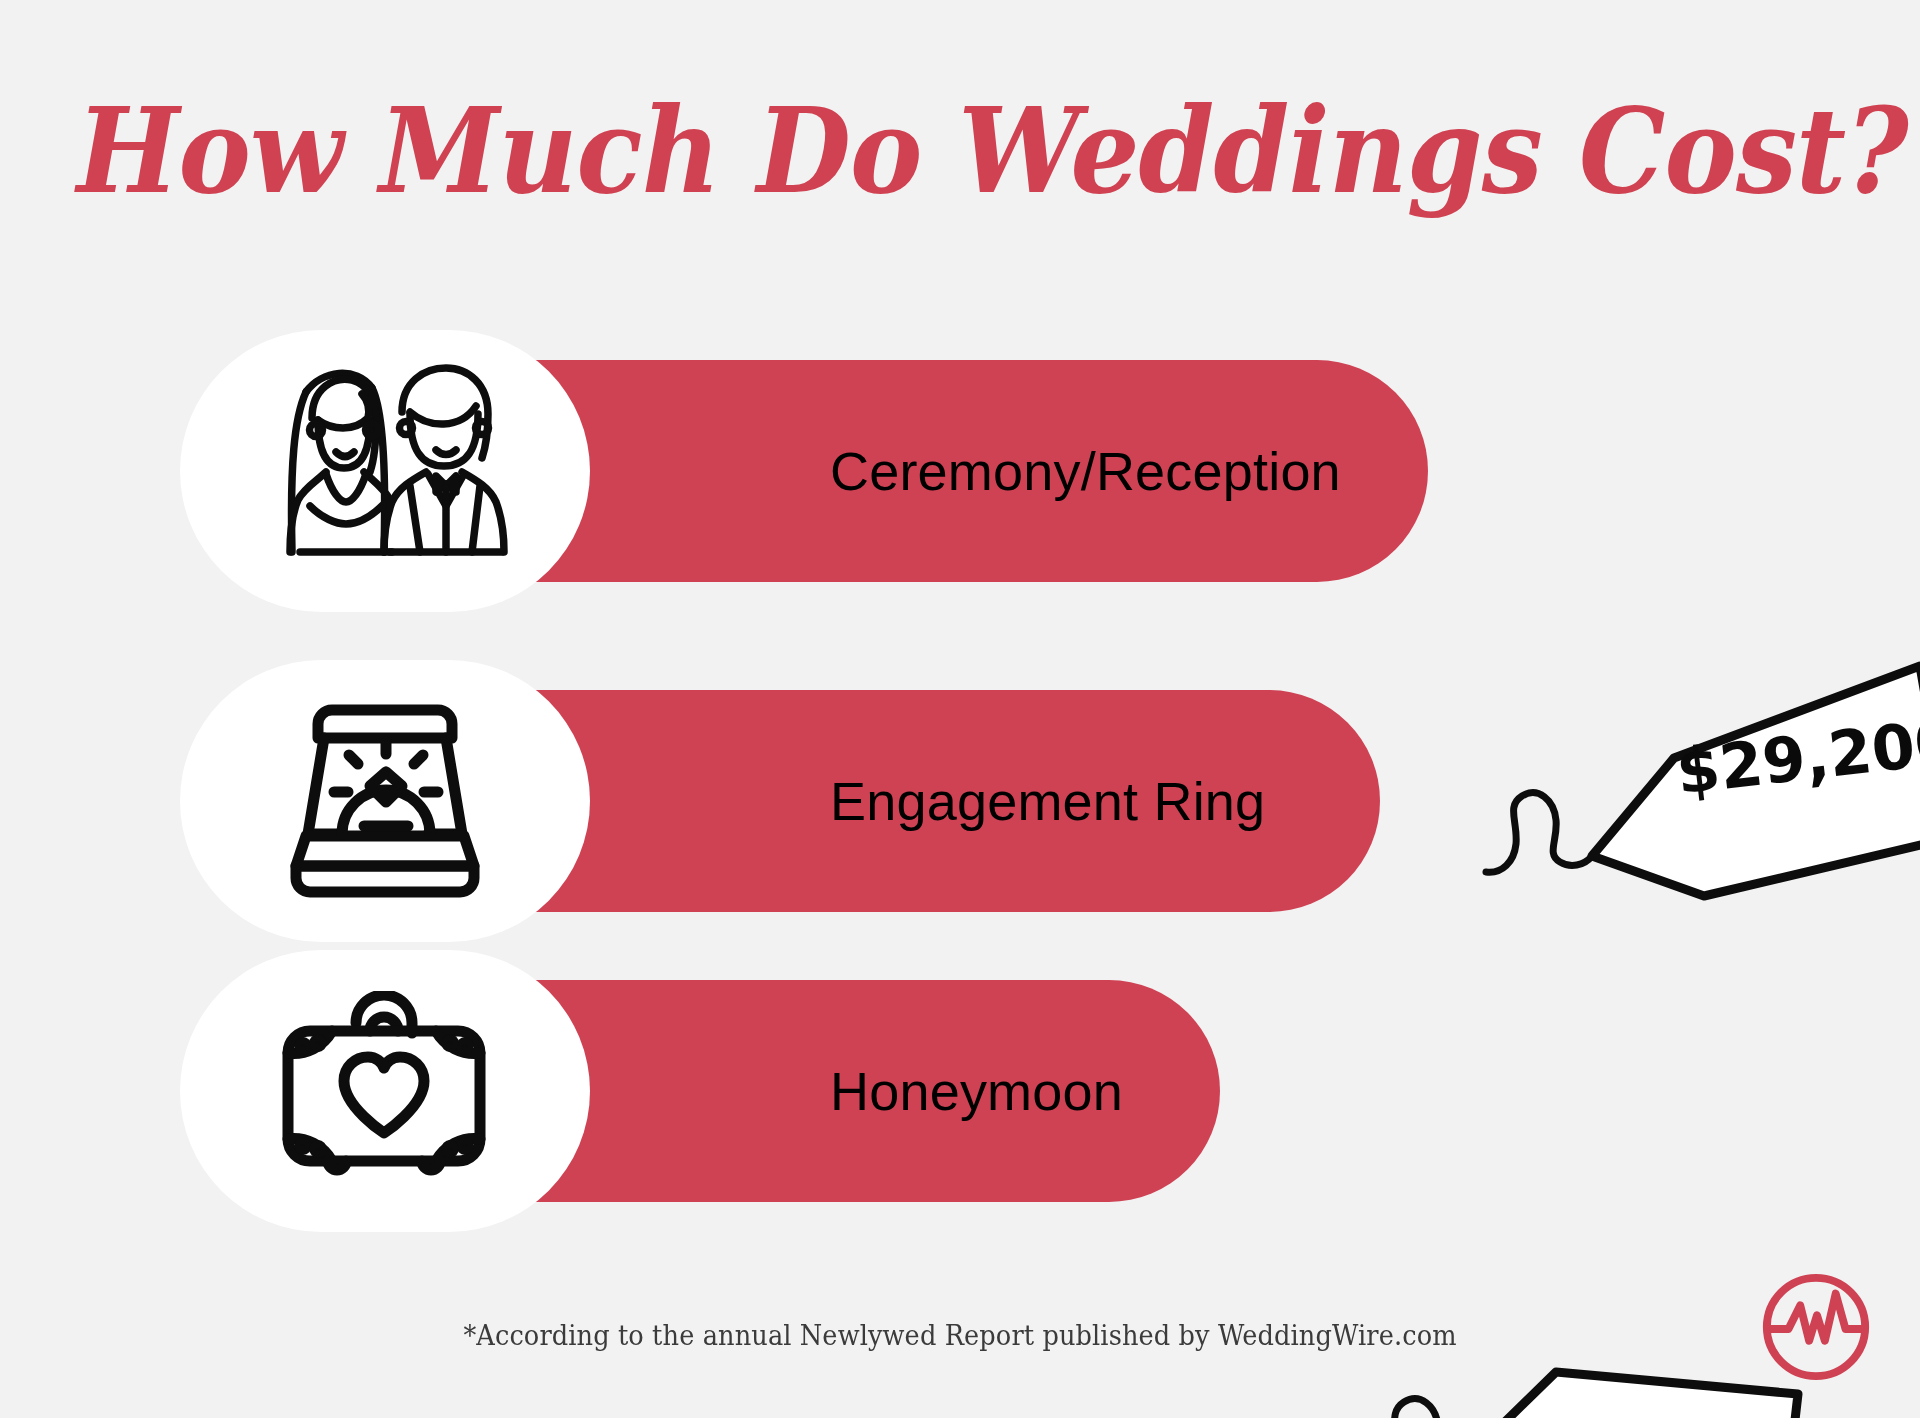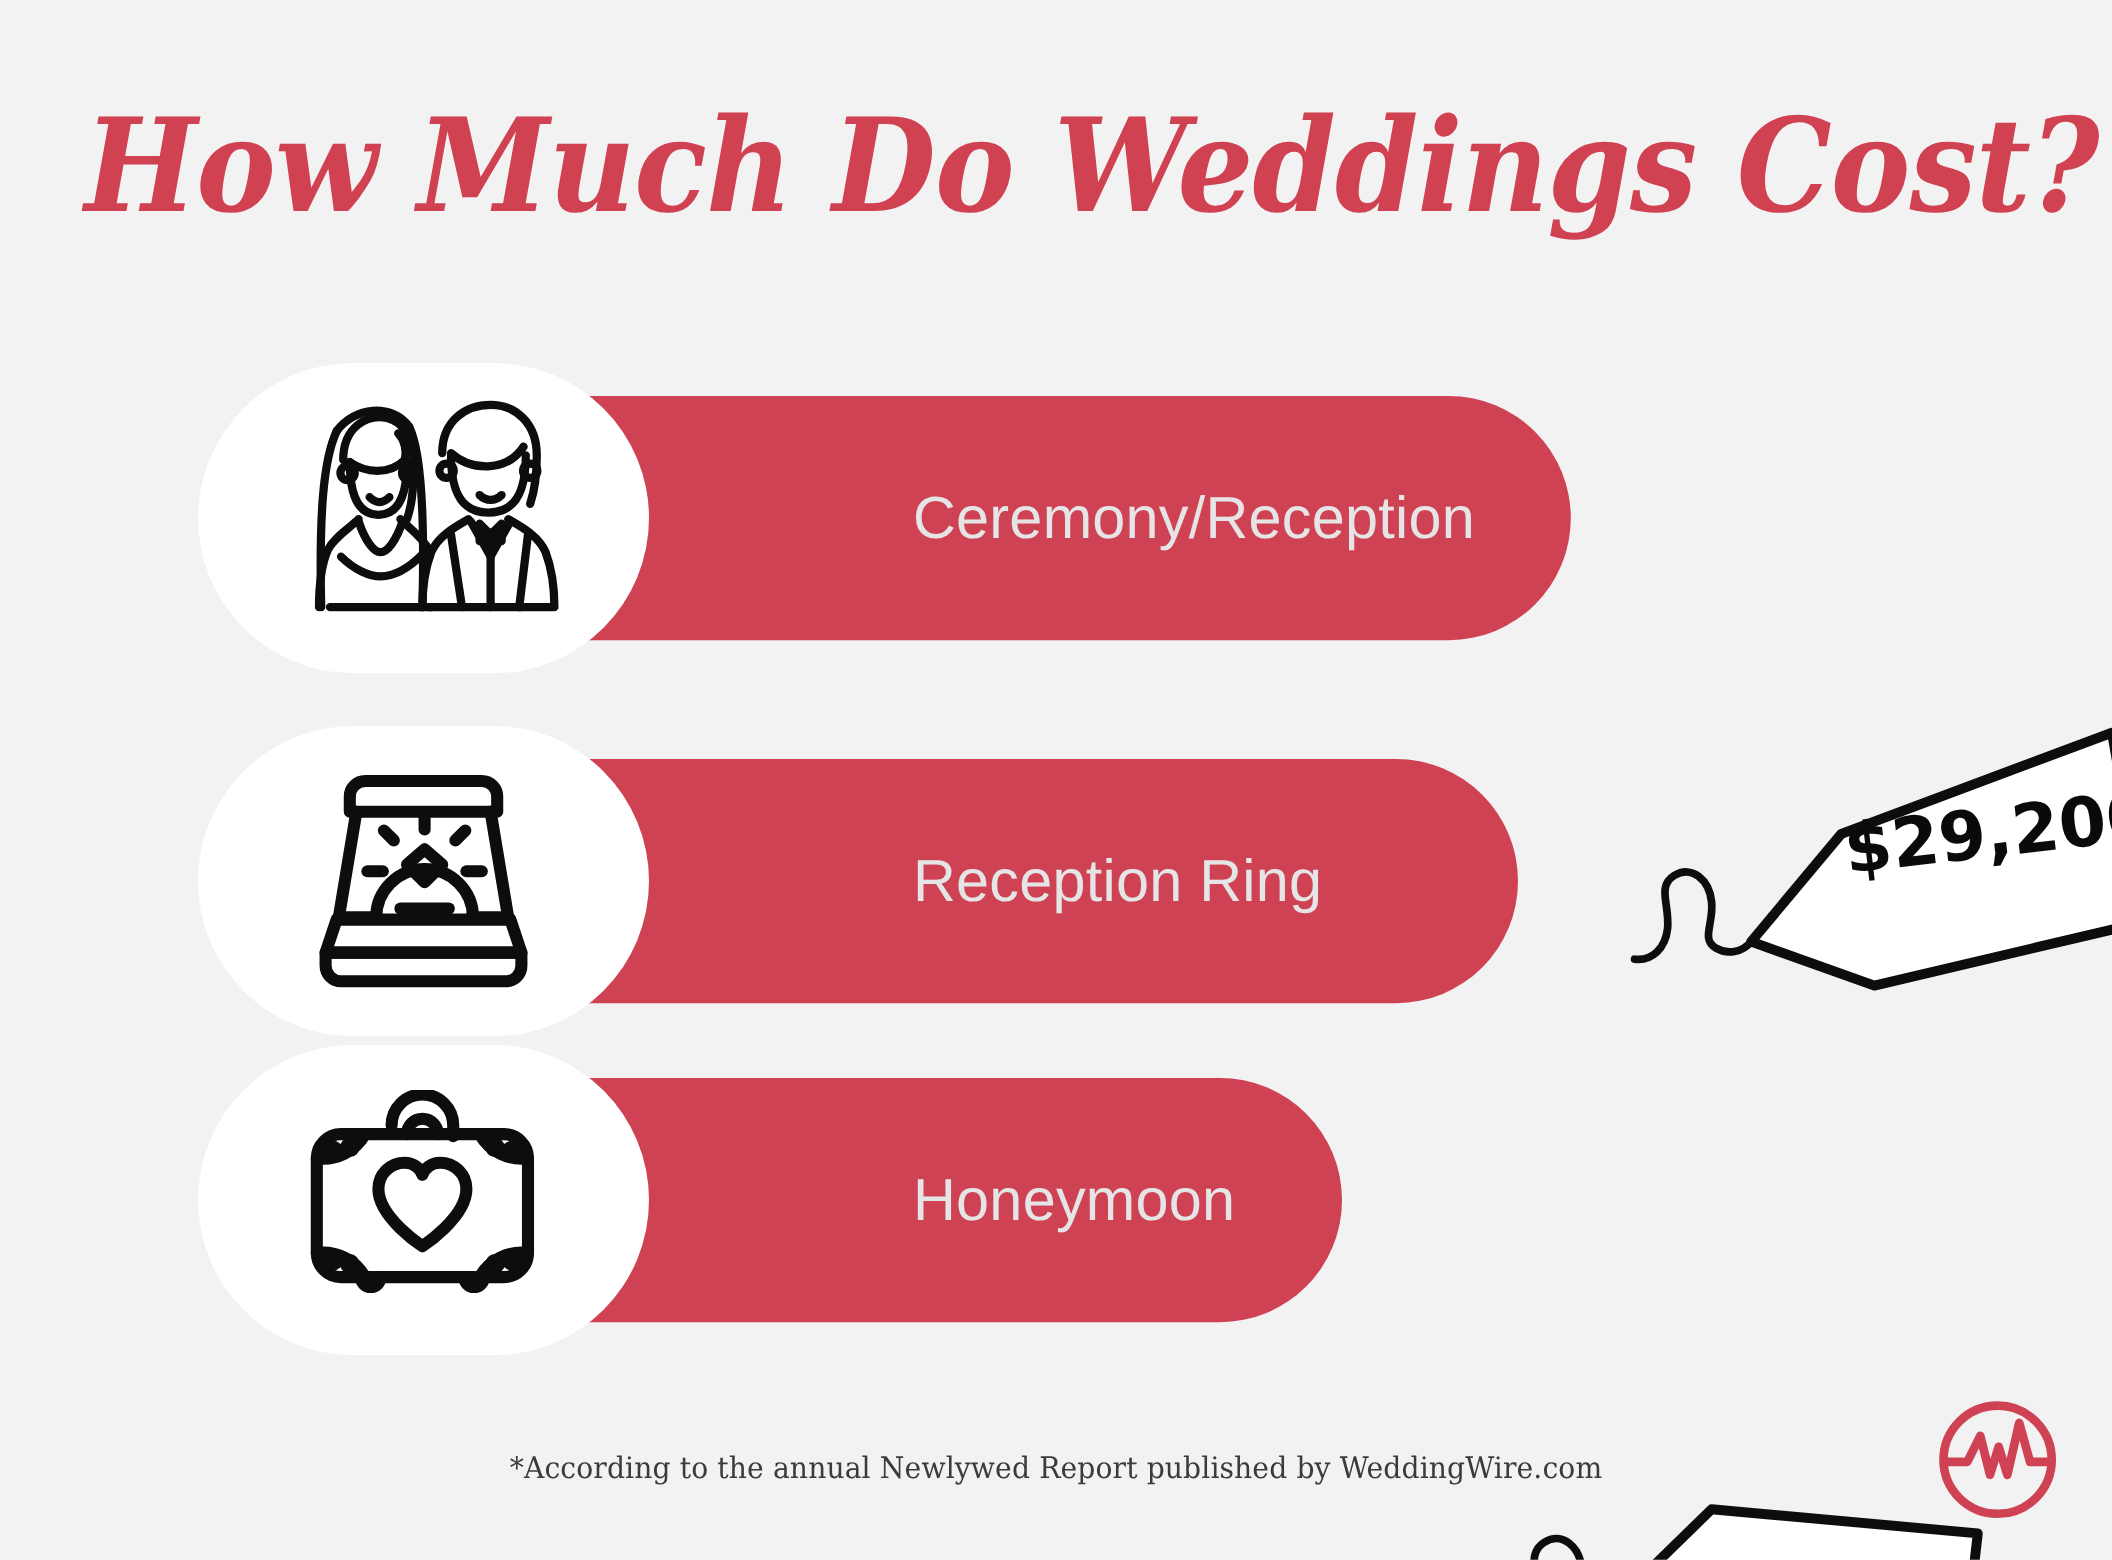--- a/index.html
+++ b/index.html
@@ -42,21 +42,21 @@
     height:222px;
     border-radius:111px;
     background:#cf4254;
     display:flex;align-items:center;
   }
   .row-1 .bar{width:1128px;}
   .row-2 .bar{width:1080px;}
   .row-3 .bar{width:920px;text-align:right;}
 
   .bar-label{
-    color:#e5e5e5;
+    color:#000000;
     font-size:54px;
     font-weight:400;
     letter-spacing:0.2px;
     margin-left:530px;
     white-space:nowrap;
   }
 
   .pill{
     position:absolute;
     left:0; top:0;
@@ -162,21 +162,21 @@
         <svg width="480" height="270" viewBox="0 0 480 270">
           <path d="M6 224 C22 226 34 214 36 196 C38 174 26 158 42 148 C58 138 74 152 76 172 C78 192 66 206 80 214 C90 220 104 218 112 208" fill="none" stroke="#0d0d0d" stroke-width="7" stroke-linecap="round"></path>
           <path d="M112 208 L194 110 L440 18 L470 190 L224 248 Z" fill="#ffffff" stroke="#0d0d0d" stroke-width="9" stroke-linejoin="round"></path>
         </svg>
         <span class="tag-text">$29,200</span>
       </div>
     </div>
 
     <div class="row row-2">
       <div class="bar">
-        <span class="bar-label">Reception Ring</span>
+        <span class="bar-label">Engagement Ring</span>
       </div>
       <div class="pill">
         <span>
         <svg width="210" height="215" viewBox="0 0 210 215" fill="none" stroke="#0d0d0d" stroke-width="11" stroke-linecap="round" stroke-linejoin="round">
 
           <path d="M38 30 a14 14 0 0 1 14 -14 h106 a14 14 0 0 1 14 14 v14 h-134 z"></path>
 
           <path d="M44 44 L28 140"></path>
           <path d="M166 44 L182 140"></path>
           <path d="M28 140 L62 140"></path>

